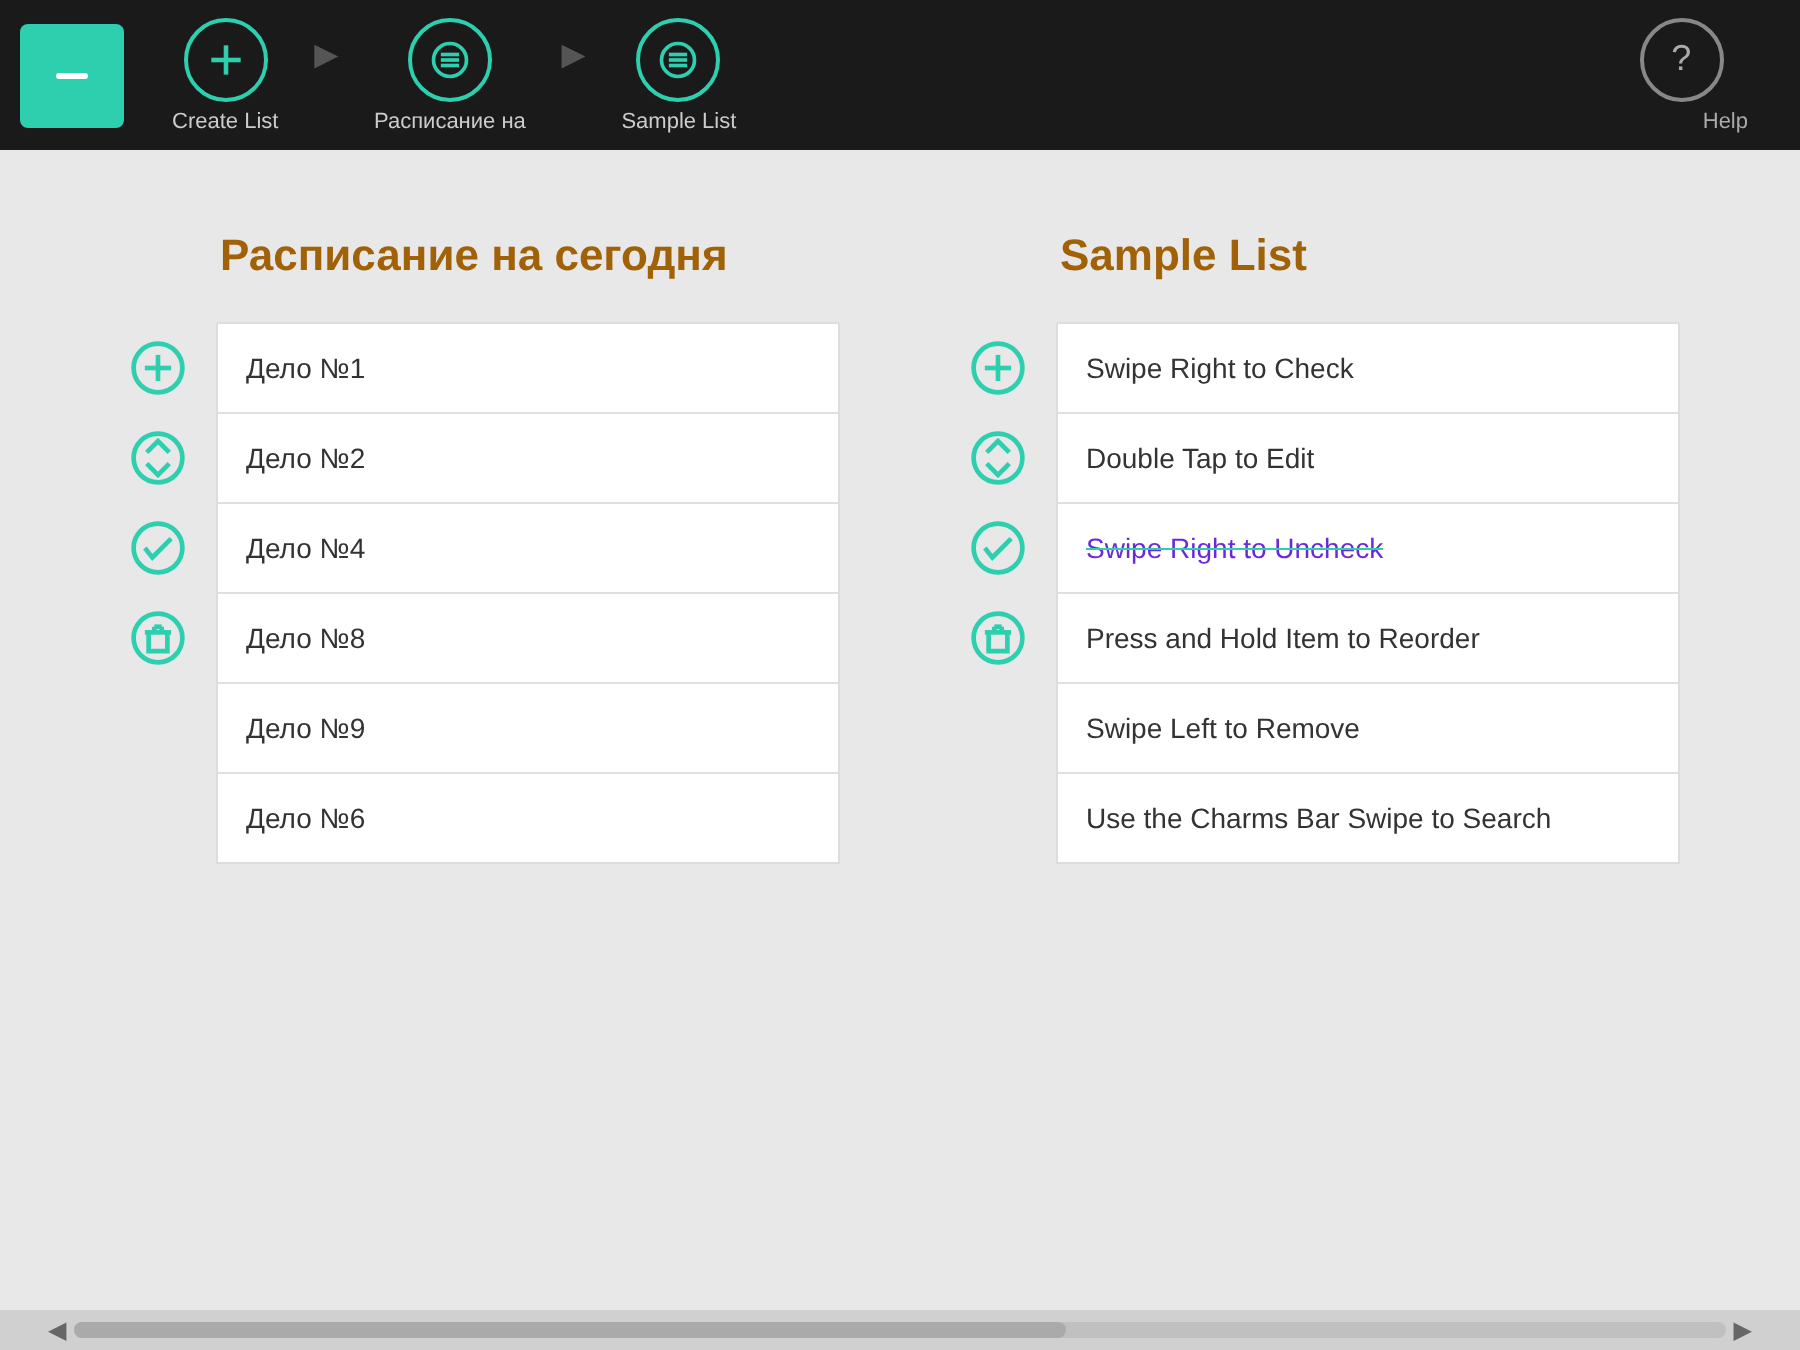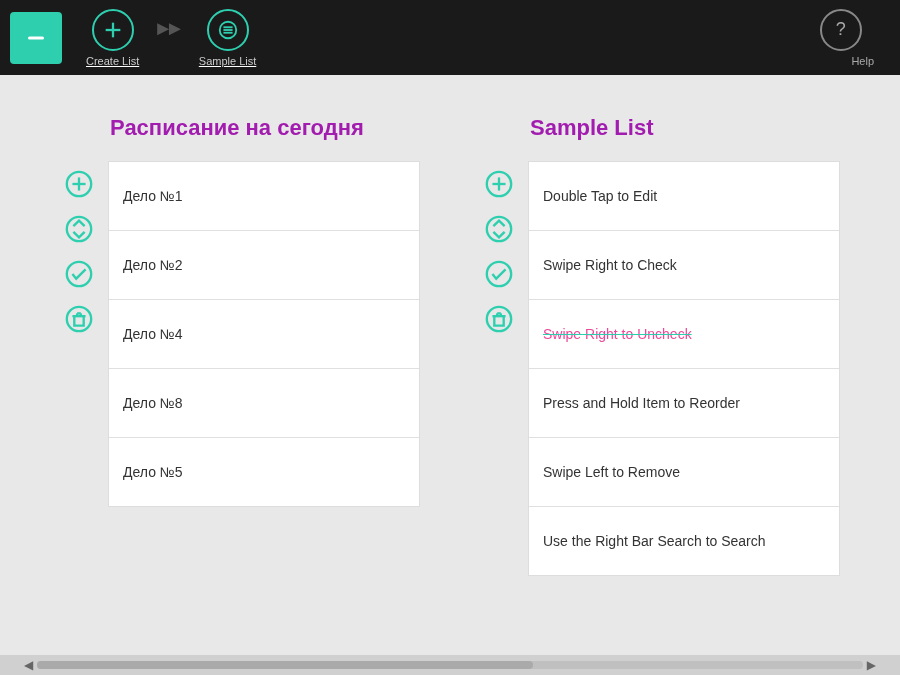--- a/index.html
+++ b/index.html
@@ -29,21 +29,20 @@
     }
     .nav-btn {
       display: flex;
       flex-direction: column;
       align-items: center;
       justify-content: center;
       color: white;
       cursor: pointer;
       padding: 8px 18px;
       position: relative;
-      text-decoration: underline;
     }
     .nav-btn .icon-circle {
       width: 42px;
       height: 42px;
       border-radius: 50%;
       border: 2.5px solid #2ecfaf;
       display: flex;
       align-items: center;
       justify-content: center;
       color: #2ecfaf;
@@ -119,21 +118,21 @@
 
     .list-section {
       display: flex;
       flex-direction: column;
       gap: 12px;
       flex: 1;
     }
     .list-title {
       font-size: 22px;
       font-weight: 600;
-      color: #a21caf;
+      color: #a16207;
       margin-bottom: 8px;
       padding-left: 50px;
     }
     .list-with-icons {
       display: flex;
       gap: 10px;
       align-items: flex-start;
     }
     .icons-col {
       display: flex;
@@ -153,33 +152,33 @@
     .icon-btn svg {
       width: 30px;
       height: 30px;
     }
     .list-items {
       flex: 1;
       background: white;
       border: 1px solid #ddd;
     }
     .list-item {
-      padding: 26px 14px;
+      padding: 14px 14px;
       border-bottom: 1px solid #e0e0e0;
       font-size: 14px;
       color: #333;
       cursor: pointer;
     }
     .list-item:last-child {
       border-bottom: none;
     }
     .list-item.strikethrough {
       text-decoration: line-through;
       text-decoration-color: #2ecfaf;
-      color: #ec4899;
+      color: #6d28d9;
     }
 
     
     .bottom-bar {
       height: 20px;
       background: #d0d0d0;
       display: flex;
       align-items: center;
       padding: 0 20px;
       flex-shrink: 0;
@@ -220,35 +219,46 @@
 
     <div class="nav-btn">
       <div class="icon-circle">
         <svg viewBox="0 0 24 24" fill="none" stroke="#2ecfaf" stroke-width="2.5" width="22" height="22">
           <line x1="12" y1="4" x2="12" y2="20"></line>
           <line x1="4" y1="12" x2="20" y2="12"></line>
         </svg>
       </div>
       <span class="nav-label">Create List</span>
     </div>
-
-    <div class="nav-arrow">►</div>
-
 
     <div class="nav-arrow">►</div>
 
     <div class="nav-btn">
       <div class="icon-circle">
         <svg viewBox="0 0 24 24" fill="none" stroke="#2ecfaf" stroke-width="2" width="22" height="22">
           <circle cx="12" cy="12" r="9"></circle>
           <line x1="7" y1="9" x2="17" y2="9"></line>
           <line x1="7" y1="12" x2="17" y2="12"></line>
           <line x1="7" y1="15" x2="17" y2="15"></line>
         </svg>
       </div>
+      <span class="nav-label">Расписание на</span>
+    </div>
+
+    <div class="nav-arrow">►</div>
+
+    <div class="nav-btn">
+      <div class="icon-circle">
+        <svg viewBox="0 0 24 24" fill="none" stroke="#2ecfaf" stroke-width="2" width="22" height="22">
+          <circle cx="12" cy="12" r="9"></circle>
+          <line x1="7" y1="9" x2="17" y2="9"></line>
+          <line x1="7" y1="12" x2="17" y2="12"></line>
+          <line x1="7" y1="15" x2="17" y2="15"></line>
+        </svg>
+      </div>
       <span class="nav-label">Sample List</span>
     </div>
   </div>
 
   <div class="topbar-right">
     <div class="help-btn">
       <div class="icon-circle">
         <span style="font-size:18px;color:#aaa;">?</span>
       </div>
       <span class="nav-label">Help</span>
@@ -295,21 +305,22 @@
             <line x1="18" y1="13" x2="18" y2="10"></line>
             <line x1="14" y1="10" x2="18" y2="10"></line>
           </svg>
         </div>
       </div>
       <div class="list-items">
         <div class="list-item">Дело №1</div>
         <div class="list-item">Дело №2</div>
         <div class="list-item">Дело №4</div>
         <div class="list-item">Дело №8</div>
-        <div class="list-item">Дело №5</div>
+        <div class="list-item">Дело №9</div>
+        <div class="list-item">Дело №6</div>
       </div>
     </div>
   </div>
 
   <div class="list-section">
     <div class="list-title">Sample List</div>
     <div class="list-with-icons">
       <div class="icons-col">
 
         <div class="icon-btn">
@@ -340,26 +351,26 @@
             <circle cx="16" cy="16" r="13"></circle>
             <polyline points="11,13 11,23 21,23 21,13"></polyline>
             <line x1="9" y1="13" x2="23" y2="13"></line>
             <line x1="14" y1="13" x2="14" y2="10"></line>
             <line x1="18" y1="13" x2="18" y2="10"></line>
             <line x1="14" y1="10" x2="18" y2="10"></line>
           </svg>
         </div>
       </div>
       <div class="list-items">
+        <div class="list-item">Swipe Right to Check</div>
         <div class="list-item">Double Tap to Edit</div>
-        <div class="list-item">Swipe Right to Check</div>
         <div class="list-item strikethrough">Swipe Right to Uncheck</div>
         <div class="list-item">Press and Hold Item to Reorder</div>
         <div class="list-item">Swipe Left to Remove</div>
-        <div class="list-item">Use the Right Bar Search to Search</div>
+        <div class="list-item">Use the Charms Bar Swipe to Search</div>
       </div>
     </div>
   </div>
 
 </div>
 
 <div class="bottom-bar">
   <span class="scroll-arrow">◀</span>
   <div class="scroll-track">
     <div class="scroll-thumb"></div>

